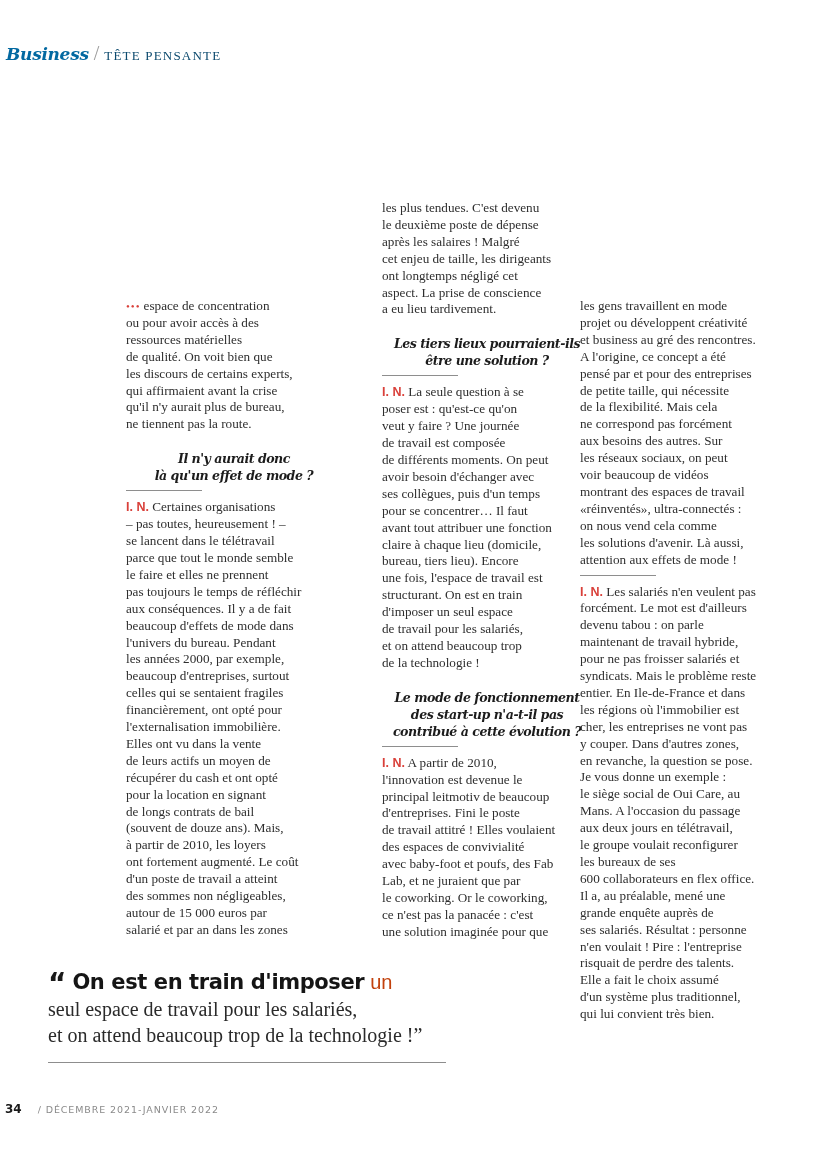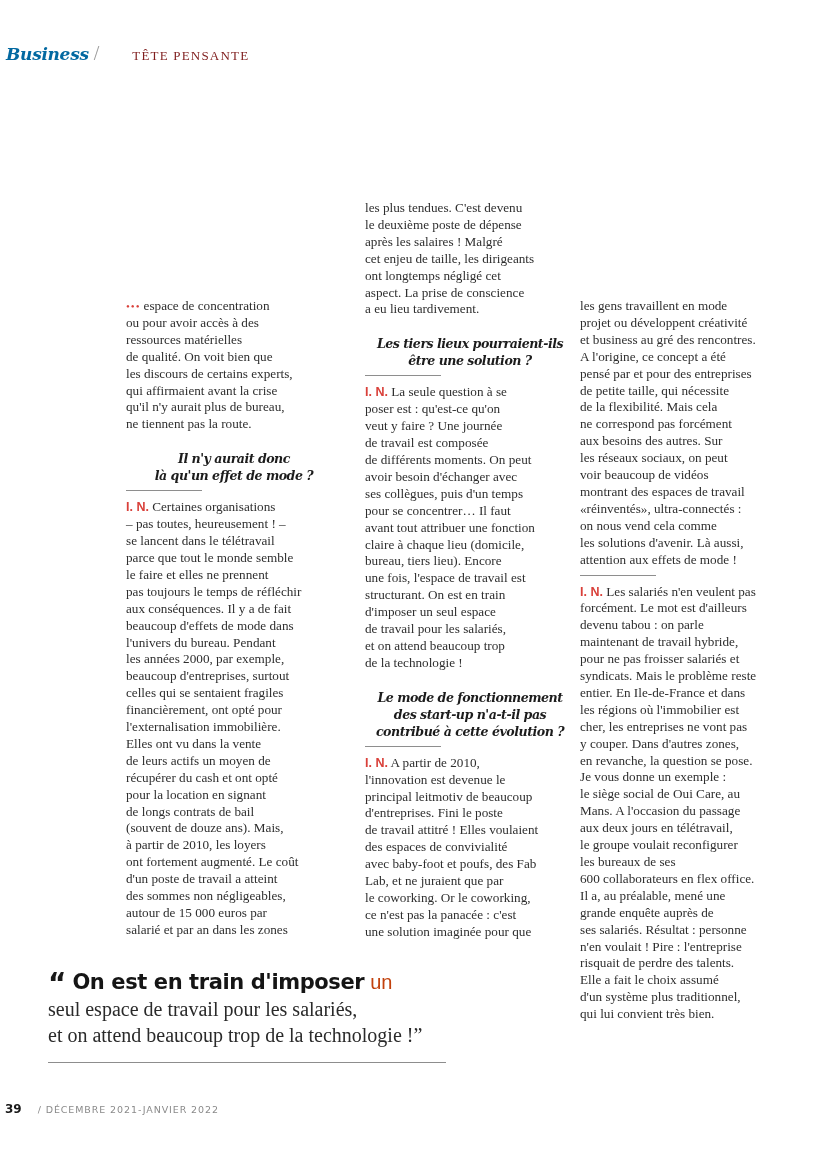--- a/index.html
+++ b/index.html
@@ -34,37 +34,36 @@
     .header .slash {
       font-family: "Liberation Serif", serif;
       font-size: 20px;
       color: #9a9a9a;
       font-weight: 300;
     }
     .header .rubric {
       font-family: "Liberation Serif", serif;
       font-size: 13px;
       letter-spacing: 1.2px;
-      color: #7f1d1d;
+      color: #0c4a6e;
       text-transform: uppercase;
-      margin-left: 28px;
     }
 
     .col {
       position: absolute;
       font-size: 13.2px;
       line-height: 16.9px;
       color: #2e2e2e;
     }
     .col p {
       margin: 0;
       white-space: pre-line;
     }
     #col1 { left: 126px; top: 298px; width: 216px; }
-    #col2 { left: 365px; top: 200px; width: 210px; }
+    #col2 { left: 382px; top: 200px; width: 210px; }
     #col3 { left: 580px; top: 298px; width: 210px; }
 
     .dots {
       color: #d9403a;
       letter-spacing: 1px;
       font-size: 11px;
       margin-right: 3px;
     }
     .initials {
       font-family: "Liberation Sans", "DejaVu Sans", sans-serif;
@@ -304,15 +303,15 @@
     <span class="quote-mark">“</span>
     <span class="strong">On est en train d'imposer</span>
     <span class="rest">un</span>
   </div>
   <div class="cont">seul espace de travail pour les salariés,
 et on attend beaucoup trop de la technologie !”</div>
   <div class="rule"></div>
 </div>
 
 <div class="footer">
-  <span class="page">39</span>
+  <span class="page">34</span>
   <span class="date">/ DÉCEMBRE 2021-JANVIER 2022</span>
 </div>
 
 </body></html>

